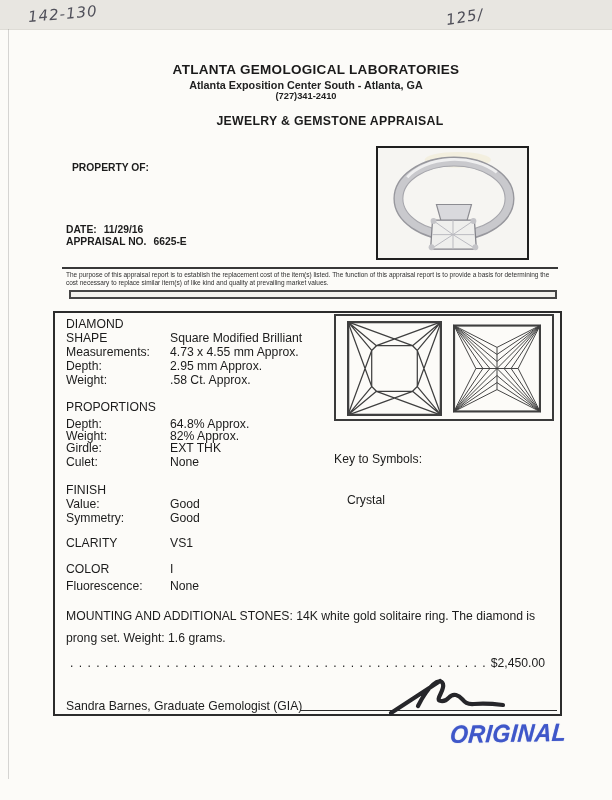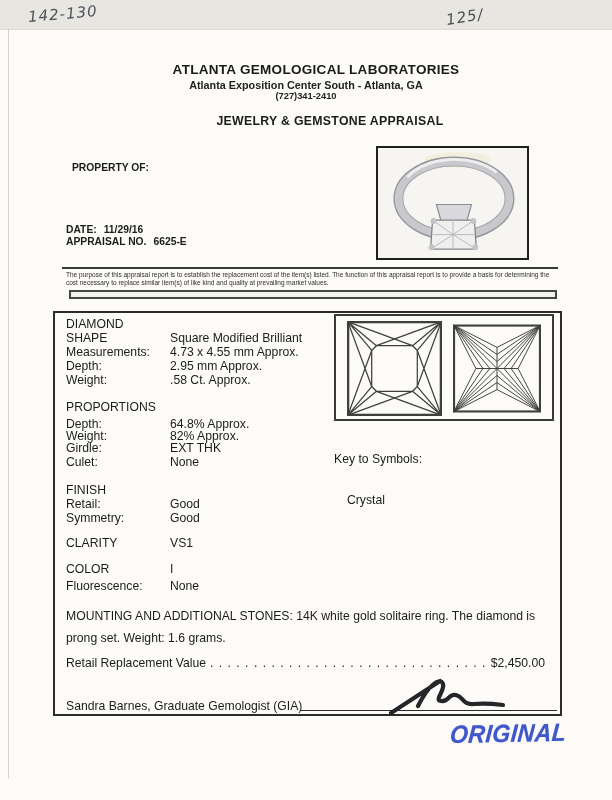--- a/index.html
+++ b/index.html
@@ -100,21 +100,21 @@
   <div class="row" style="top:359px"><span class="lab">Depth:</span><span>2.95 mm Approx.</span></div>
   <div class="row" style="top:373px"><span class="lab">Weight:</span><span>.58 Ct. Approx.</span></div>
 
   <div class="sec" style="top:400px">PROPORTIONS</div>
   <div class="row" style="top:417px"><span class="lab">Depth:</span><span>64.8% Approx.</span></div>
   <div class="row" style="top:429px"><span class="lab">Weight:</span><span>82% Approx.</span></div>
   <div class="row" style="top:441px"><span class="lab">Girdle:</span><span>EXT THK</span></div>
   <div class="row" style="top:455px"><span class="lab">Culet:</span><span>None</span></div>
 
   <div class="sec" style="top:483px">FINISH</div>
-  <div class="row" style="top:497px"><span class="lab">Retail:</span><span>Good</span></div>
+  <div class="row" style="top:497px"><span class="lab">Value:</span><span>Good</span></div>
   <div class="row" style="top:511px"><span class="lab">Symmetry:</span><span>Good</span></div>
 
   <div class="row" style="top:536px"><span class="lab">CLARITY</span><span>VS1</span></div>
   <div class="row" style="top:562px"><span class="lab">COLOR</span><span>I</span></div>
   <div class="row" style="top:579px"><span class="lab">Fluorescence:</span><span>None</span></div>
 
   <div class="abs diag-box">
     <svg class="svg-crown" viewBox="0 0 100 100">
       <g fill="none" stroke="#3f3f3f" stroke-width="1.3">
         <rect x="1.2" y="1.2" width="97.6" height="97.6" stroke-width="2.4"></rect>
@@ -137,21 +137,20 @@
     </svg>
   </div>
 
   <div class="abs key-symbols">Key to Symbols:</div>
   <div class="abs symbol-item">Crystal</div>
 
   <div class="abs mounting">MOUNTING AND ADDITIONAL STONES: 14K white gold solitaire ring.  The diamond is
 prong set.  Weight: 1.6 grams.</div>
 
   <div class="abs retail">
-    <span>Retail Replacement Value</span>
     <span class="dots">. . . . . . . . . . . . . . . . . . . . . . . . . . . . . . . . . . . . . . . . . . . . . . . . . . . . . . . . . . . . . . . . . . . . . . . . . .</span>
     <span>$2,450.00</span>
   </div>
 
   <div class="abs signer">Sandra Barnes, Graduate Gemologist (GIA)</div>
   <div class="abs sig-line"></div>
   <svg class="abs sig-svg" viewBox="0 0 118 42">
     <path d="M3,39 L52,7 M30,32 C40,12 52,2 55,10 C57,17 46,26 53,27 C62,28 60,19 68,21 C76,23 74,31 86,30 C97,29 107,30 115,31" fill="none" stroke="#26262a" stroke-width="4.2" stroke-linecap="round" stroke-linejoin="round"></path>
   </svg>
 

